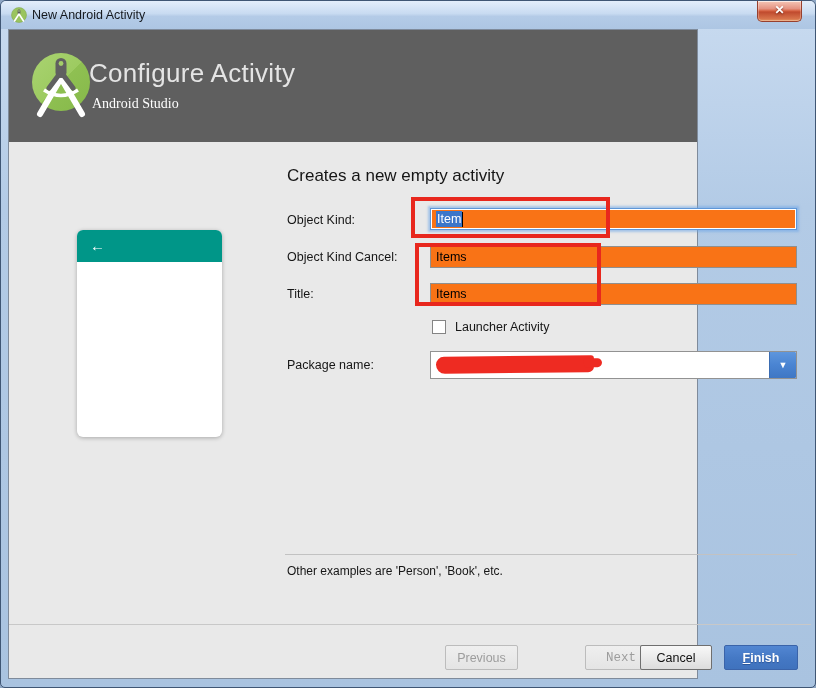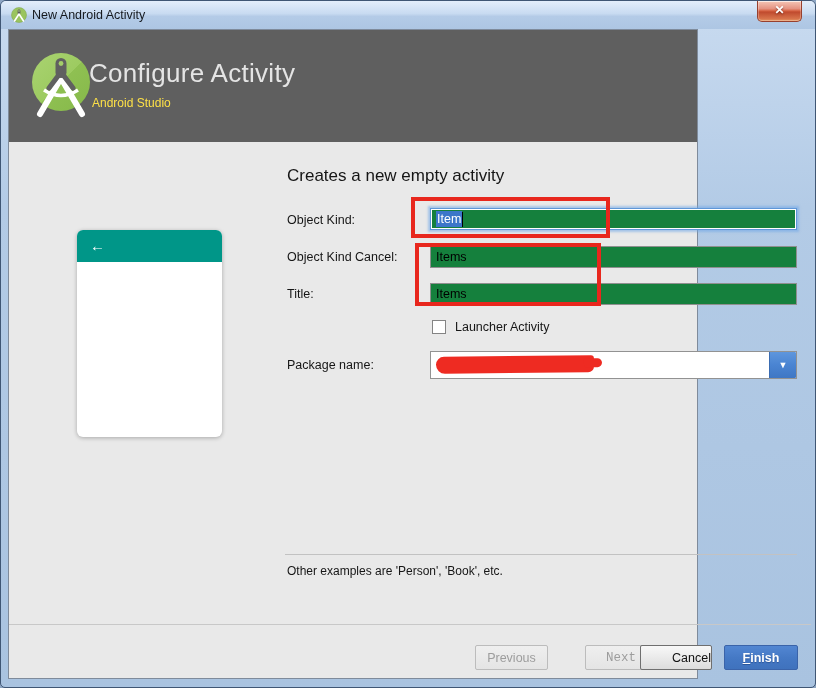--- a/index.html
+++ b/index.html
@@ -29,38 +29,38 @@
 
   
   .inner { position:absolute; left:7px; top:28px; width:690px; height:650px;
     background:#e9e9e9; border:1px solid #7f8b9b; }
   .inner > * { position:absolute; }
 
   
   .header { left:0; top:0; width:100%; height:112px; background:#5f5f5f; }
   .logo { position:absolute; left:22px; top:22px; width:60px; height:66px; overflow:visible; }
   .h-title { position:absolute; left:80px; top:28px; font-size:26px; color:#e4e4e4; letter-spacing:.3px; }
-  .h-sub { position:absolute; left:83px; top:66px; font-size:12px; color:#fde047; }
+  .h-sub { position:absolute; left:83px; top:66px; font-size:14px; color:#ffffff;font-family:Liberation Serif, serif; }
 
   
   .preview { left:68px; top:200px; width:145px; height:207px; background:#fff;
     border-radius:6px; box-shadow:0 1px 4px rgba(0,0,0,.28); }
   .preview-bar { position:absolute; left:0; top:0; width:100%; height:32px;
     background:#009688; border-radius:6px 6px 0 0; }
   .back-arrow { position:absolute; left:13px; top:7px; color:#fff; font-size:15px; font-weight:bold; }
 
   
   .desc { left:278px; top:136px; font-size:17px; color:#161616; }
   .flabel { font-size:12.5px; color:#161616; }
   .lbl-kind   { left:278px; top:183px; }
   .lbl-plural { left:278px; top:220px; }
   .lbl-title  { left:278px; top:257px; }
   .lbl-pkg    { left:278px; top:328px; }
 
-  .tf { left:421px; width:367px; height:22px; background:#15803d;
+  .tf { left:421px; width:367px; height:22px; background:#f97316;
     border:1px solid #8f8f8f; font-size:12.5px; color:#000; padding:0 5px;
     font-family:"Liberation Sans", sans-serif; }
   .tf-kind { top:178px; border:1px solid #5f97d8;
     box-shadow:0 0 2px 2px rgba(110,165,230,.55), inset 0 0 0 1px #fff;
     display:flex; align-items:center; }
   .tf-plural { top:216px; }
   .tf-title  { top:253px; }
   .selection { background:#3c76c9; color:#fff; font-size:12.5px; padding:1px 1px; }
   .caret { width:1px; height:15px; background:#000; margin-left:0; }
 
@@ -86,24 +86,24 @@
 
   .sep-hint { left:276px; top:524px; width:512px; height:1px; background:#c2c2c2; }
   .hint { left:278px; top:534px; font-size:12px; color:#161616; }
 
   
   .sep-buttons { left:0; top:594px; width:802px; height:1px; background:#c8c8c8; }
   .btn { top:615px; height:25px; font-size:12.5px; font-family:"Liberation Sans", sans-serif;
     border:1px solid #a9a9a9; background:linear-gradient(#f5f5f5, #e2e2e2);
     border-radius:2px; color:#111; cursor:default; }
   .btn.disabled { color:#9d9d9d; border-color:#bcbcbc; background:linear-gradient(#efefef, #e4e4e4); }
-  .btn-previous { left:466px; width:73px; }
+  .btn-previous { left:436px; width:73px; }
   .btn-next     { left:576px; width:72px;font-family:Liberation Mono, monospace; }
   .btn-cancel   { left:631px; width:72px; border-color:#6f6f6f;
-    background:linear-gradient(#f8f8f8, #dcdcdc);text-align:right; }
+    background:linear-gradient(#f8f8f8, #dcdcdc); }
   .btn-finish   { left:715px; width:74px; color:#fff; font-weight:bold;
     border-color:#3a63a9; background:linear-gradient(#5286d2, #4478c4 55%, #3f72bd);
     text-shadow:0 1px 1px rgba(0,30,80,.35); }
 </style>
 </head>
 <body>
 
 <div class="window">
 
   <div class="titlebar">

